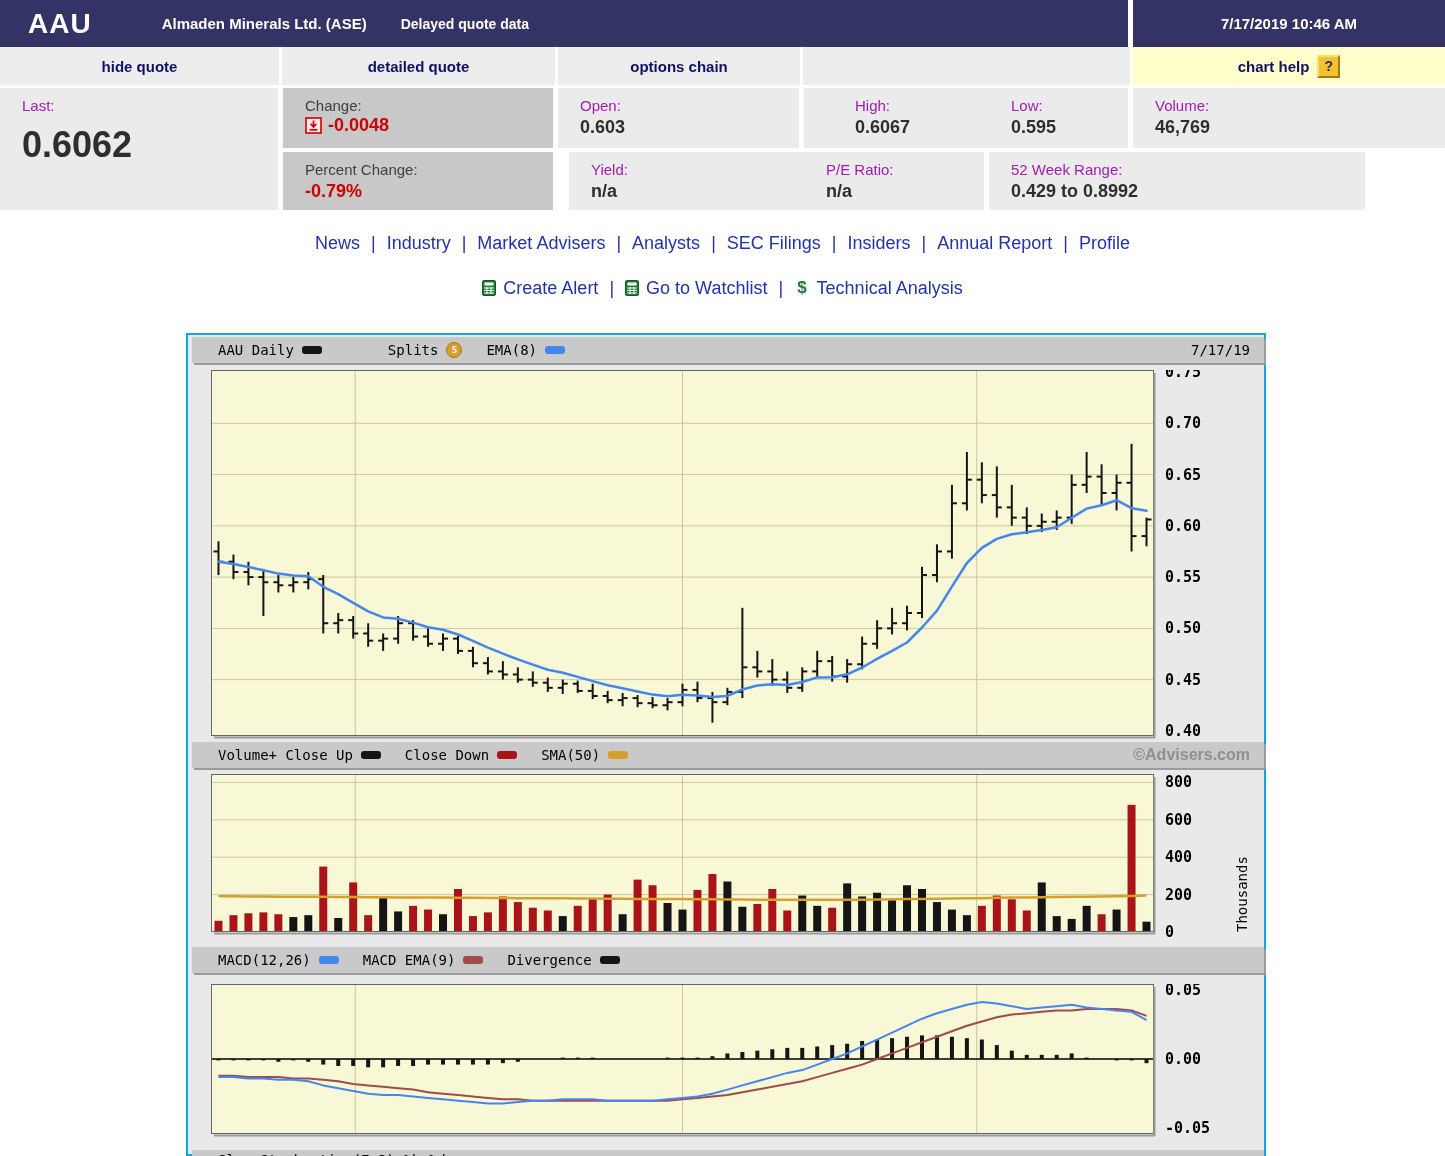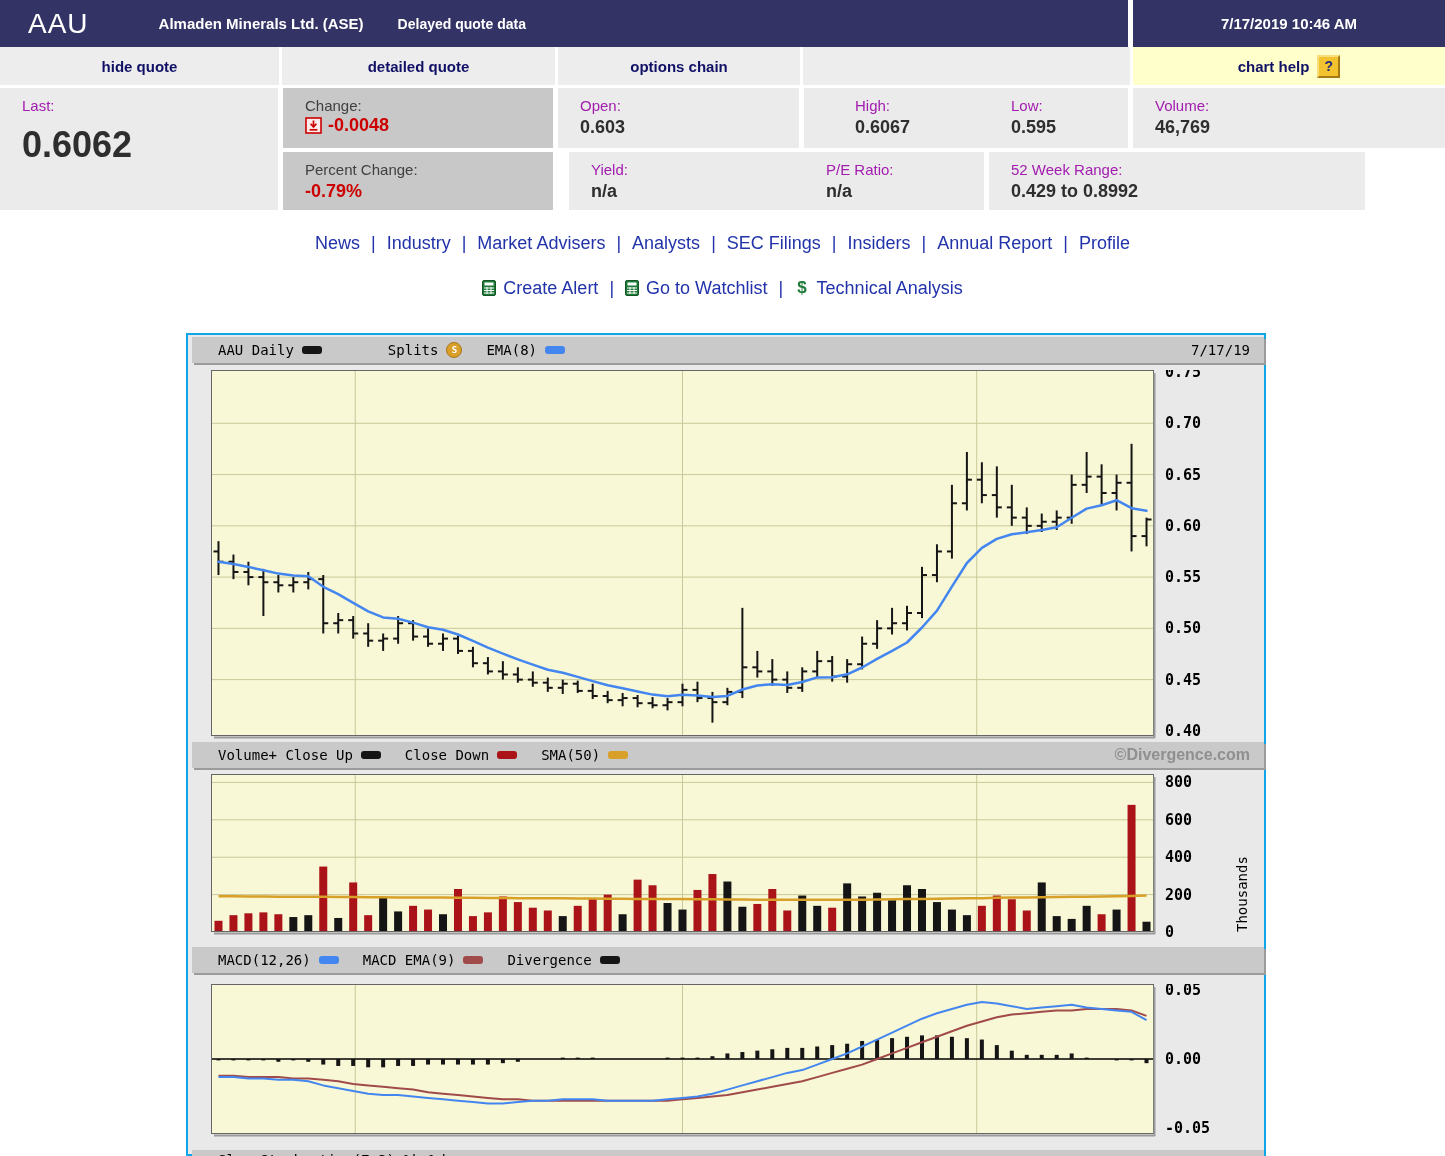--- a/index.html
+++ b/index.html
@@ -5,21 +5,21 @@
   html,body{margin:0;padding:0;background:#ffffff;}
   .page{position:relative;width:1445px;height:1156px;overflow:hidden;background:#fff;
         font-family:"Liberation Sans",sans-serif;}
   .abs{position:absolute;}
 
   
   .topbar-left{left:0;top:0;width:1128px;height:47px;background:var(--navy,#333366);
     display:flex;align-items:center;color:#fff;}
   .topbar-right{left:1133px;top:0;width:312px;height:47px;background:var(--navy,#333366);
     display:flex;align-items:center;justify-content:center;color:#fff;font-weight:bold;font-size:15px;}
-  .sym{font-size:28px;font-weight:normal;margin-left:28px;letter-spacing:1px;}
+  .sym{font-size:28px;font-weight:bold;margin-left:28px;letter-spacing:1px;}
   .comp{font-size:15px;font-weight:bold;margin-left:70px;}
   .note{font-size:14px;font-weight:bold;margin-left:34px;}
 
   
   .tab{top:47px;height:38px;background:#ededed;display:flex;align-items:center;justify-content:center;
        font-size:15px;font-weight:bold;color:var(--tab_text,#101066);cursor:pointer;}
   .tab-help{background:var(--pale_yellow,#ffffcc);}
   .qmark{display:inline-flex;align-items:center;justify-content:center;width:19px;height:19px;margin-left:8px;
      background:#f2c32e;border:2px solid;border-color:#f8de7a #a87812 #a87812 #f8de7a;color:#222a7a;
      font-size:14px;font-weight:bold;}
@@ -430,21 +430,21 @@
         <polyline points="7.5,191.7 22.5,194.0 37.4,196.9 52.4,200.3 67.4,203.6 82.3,205.5 97.3,206.3 112.3,216.8 127.2,224.2 142.2,232.9 157.2,241.3 172.1,247.4 187.1,248.7 202.1,252.6 217.0,257.3 232.0,259.8 247.0,264.5 261.9,270.9 276.9,277.7 291.9,283.6 306.8,289.4 321.8,294.6 336.8,299.7 351.8,302.8 366.7,306.9 381.7,311.1 396.7,315.3 411.6,318.2 426.6,321.5 441.6,324.6 456.5,326.2 471.5,324.8 486.5,325.6 501.4,327.0 516.4,325.9 531.4,319.5 546.3,315.5 561.3,314.2 576.3,315.0 591.2,312.0 606.2,307.4 621.2,307.2 636.2,304.3 651.1,297.5 666.1,288.8 681.1,280.9 696.0,272.5 711.0,257.5 726.0,240.6 740.9,216.7 755.9,193.0 770.9,177.9 785.8,168.9 800.8,164.2 815.8,162.3 830.7,160.0 845.7,157.2 860.7,147.8 875.6,138.6 890.6,135.2 905.6,130.2 920.5,138.2 935.5,140.7" fill="none" stroke="#4486ef" stroke-width="2.5" stroke-linejoin="round" stroke-linecap="round"></polyline>
       </svg>
 
     <div class="leg" style="top:407px;">
       <span class="lab first">Volume+ Close Up</span>
       <span class="sw black"></span>
       <span class="lab">Close Down</span>
       <span class="sw red"></span>
       <span class="lab">SMA(50)</span>
       <span class="sw gold"></span>
-      <span class="right watermark">©Divergence.com</span>
+      <span class="right watermark">©Advisers.com</span>
     </div>
 
     <svg id="volume-svg" class="plot-svg" style="top:439px;" width="1040" height="168">
         <rect x="0.5" y="0.5" width="942" height="157" fill="#f9f8d6" stroke="#666666" stroke-width="1"></rect>
         <line x1="3" y1="159.5" x2="944" y2="159.5" stroke="#9a9a9a" stroke-width="2"></line>
         <line x1="943.5" y1="3" x2="943.5" y2="160" stroke="#9a9a9a" stroke-width="2"></line>
         <line x1="144.279" y1="1" x2="144.279" y2="157" stroke="#c8c89a" stroke-width="1"></line>
         <line x1="471.5" y1="1" x2="471.5" y2="157" stroke="#c8c89a" stroke-width="1"></line>
         <line x1="765.716" y1="1" x2="765.716" y2="157" stroke="#c8c89a" stroke-width="1"></line>
         <line x1="1" y1="8.414201183431953" x2="942" y2="8.414201183431953" stroke="#c8c89a" stroke-width="1"></line>

